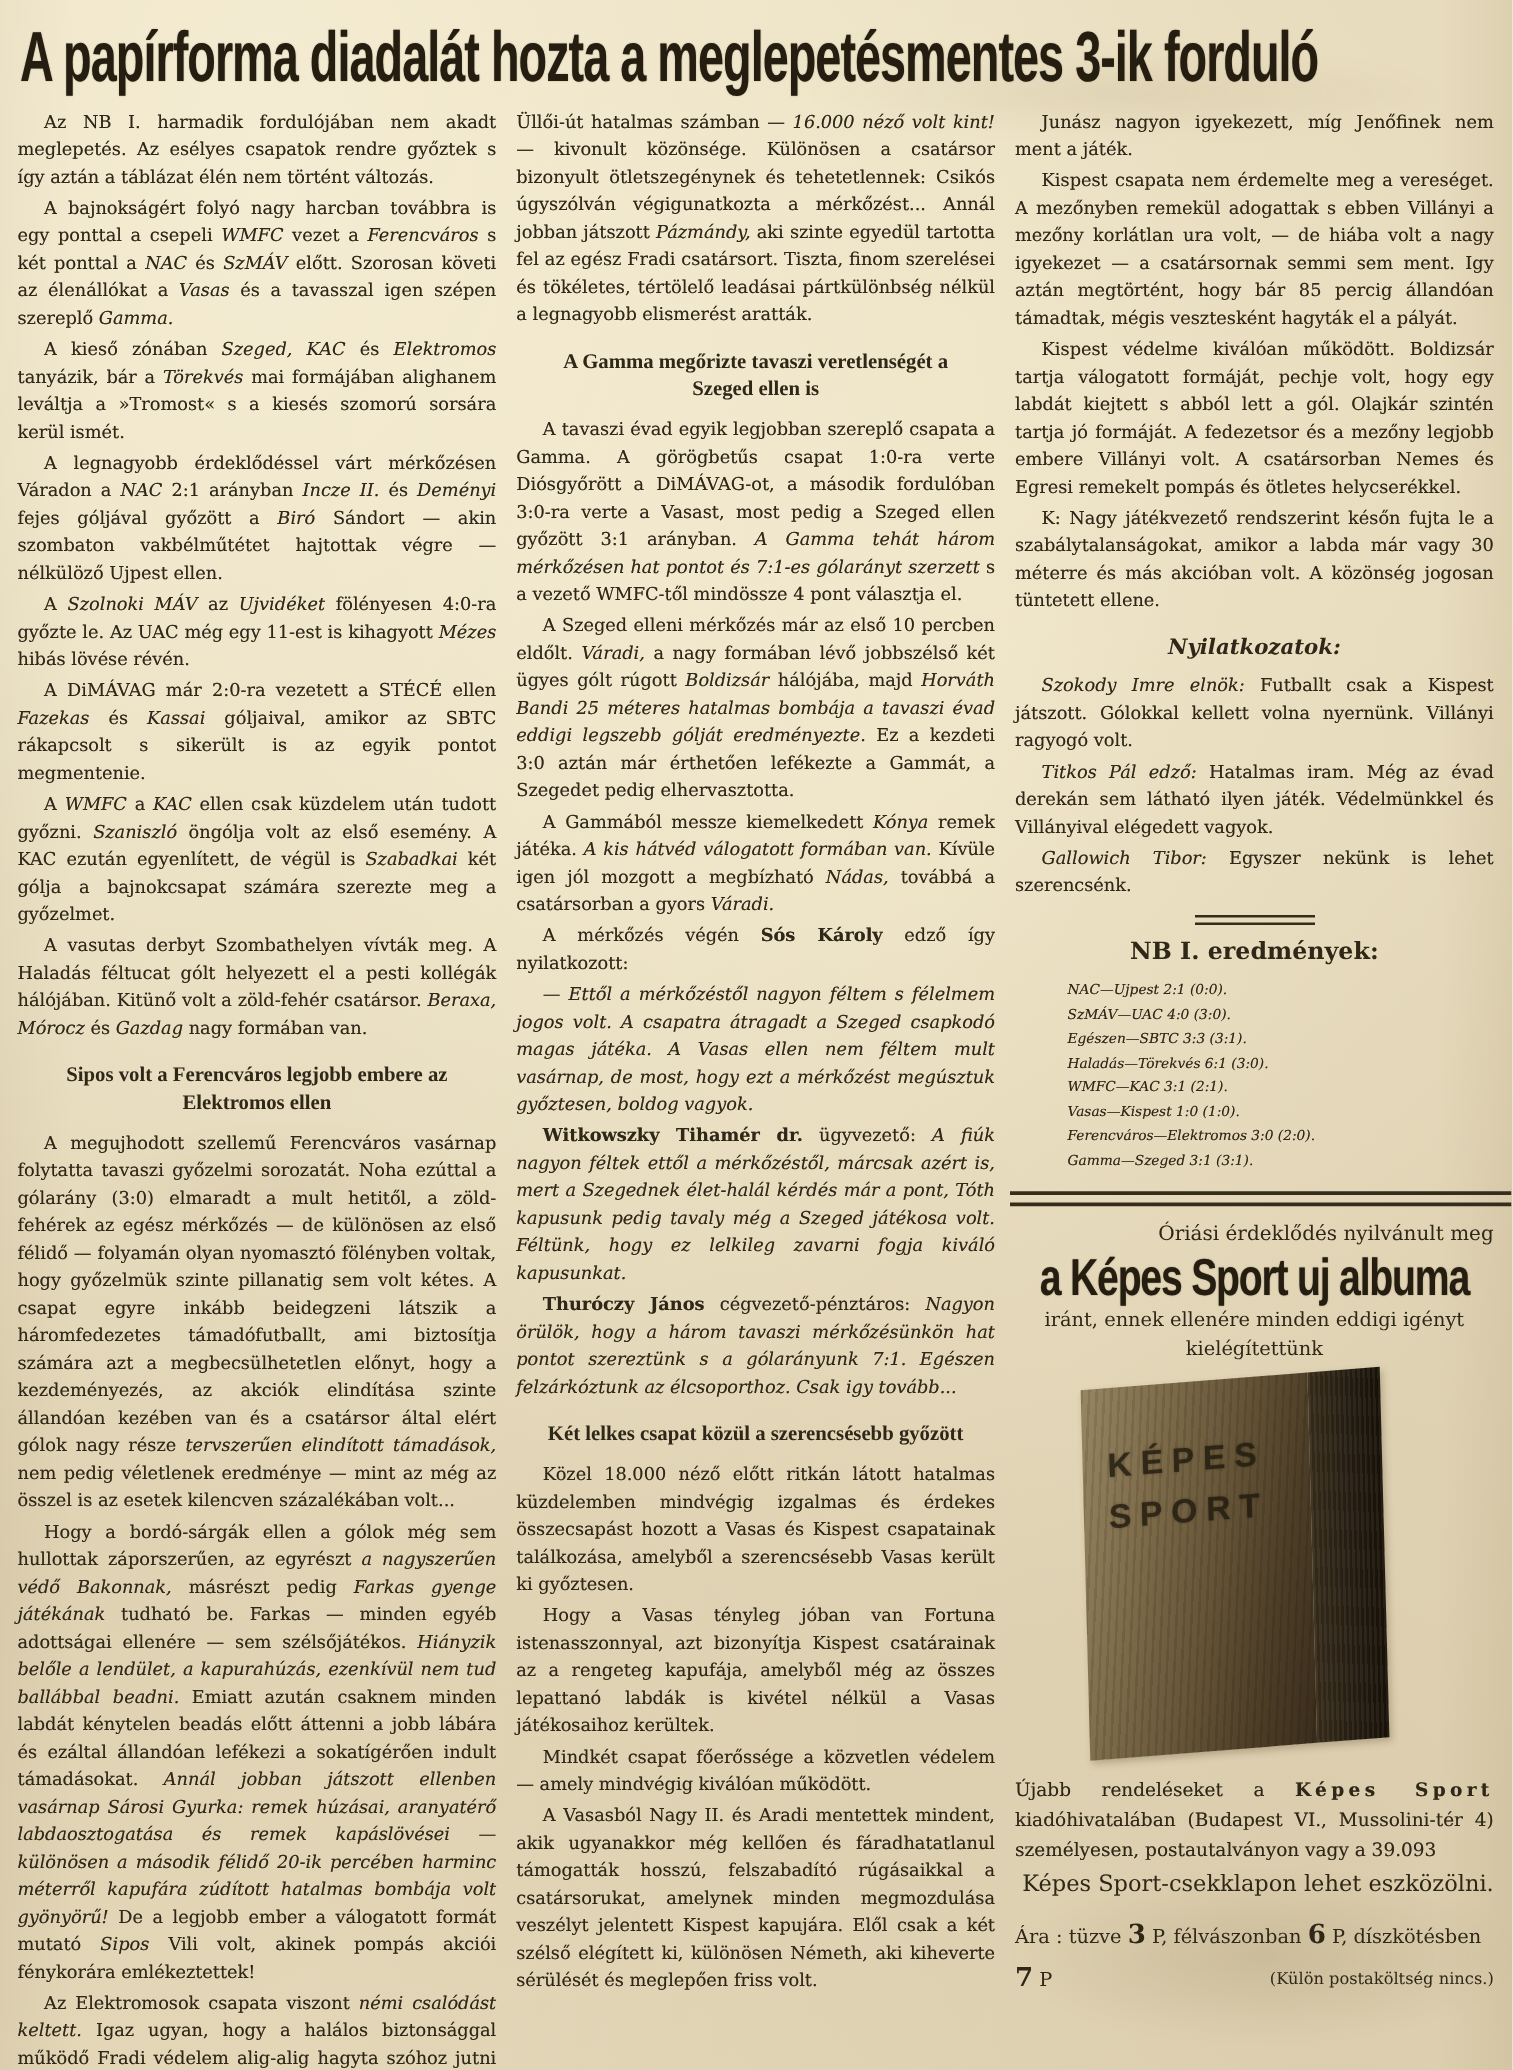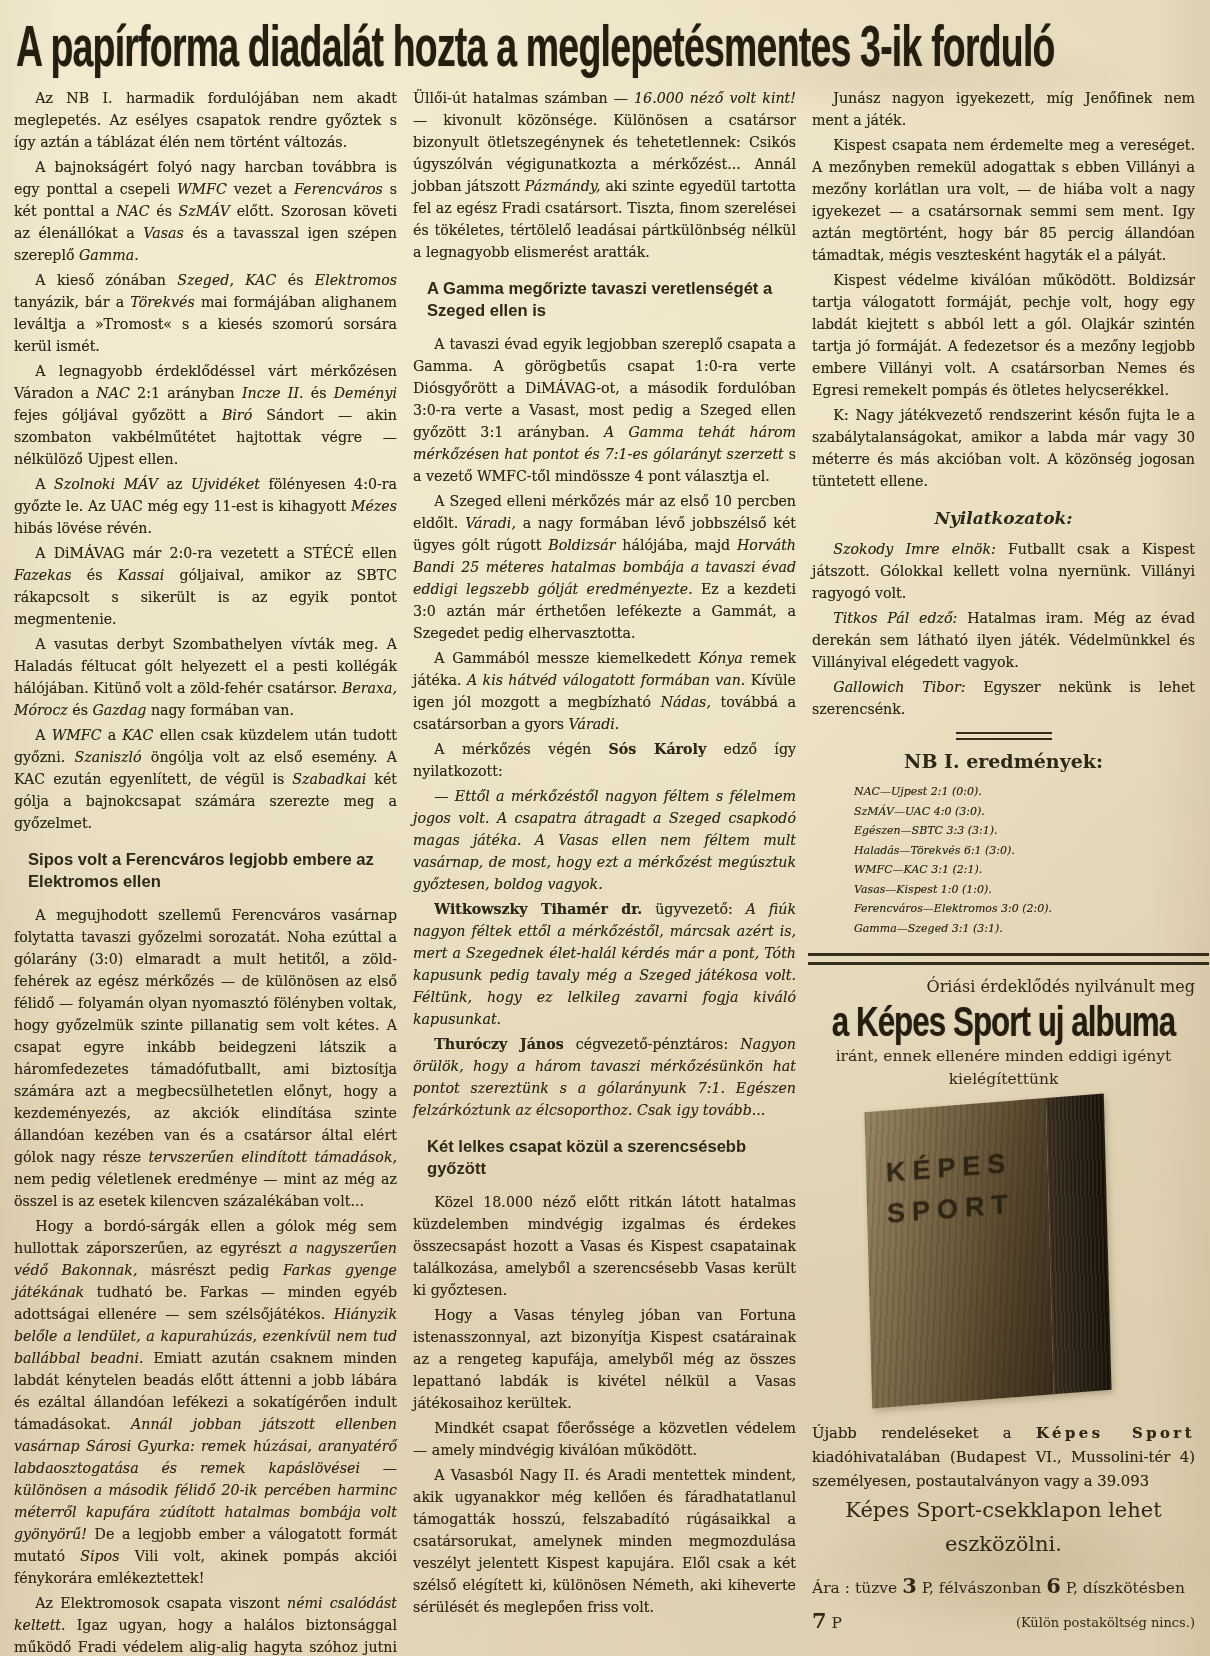--- a/index.html
+++ b/index.html
@@ -35,22 +35,22 @@
   }
   .cols{display:flex; gap:16px; padding:16px 14px 0 14px; position:relative; z-index:1;}
   .col{width:383px; flex:0 0 383px;}
   .para{
     font-size:14.2px; line-height:1.55; text-align:justify; text-indent:1.5em;
     margin:0 0 3px 0; text-shadow:0 0 .4px rgba(47,39,24,.5);
   }
   .para.noindent{text-indent:0;}
   .para i{font-style:italic;} .para b{font-weight:bold;}
   .subhead{
-    font-size:16.6px; font-weight:bold; line-height:1.32;
-    margin:15px 14px 11px 14px; font-family:Liberation Sans, sans-serif;
+    font-size:16.6px; font-weight:bold; text-align:center; line-height:1.32;
+    margin:15px 14px 11px 14px; font-family:Liberation Serif, serif;
   }
   .subhead-italic{font-size:17px; font-weight:bold; font-style:italic; text-align:center; margin:16px 0 10px 0;}
   .rule-small{width:96px; height:4px; border-top:2px solid var(--rule); border-bottom:2px solid var(--rule); margin:12px auto 10px auto;}
   .rule-thick{height:6px; border-top:3px solid var(--rule); border-bottom:3px solid var(--rule); margin:14px -14px 12px -4px;}
   .results-title{font-size:19px; font-weight:bold; text-align:center; margin:8px 0 10px 0;}
   .result{font-style:italic; font-size:11px; line-height:1.78; padding-left:42px; text-shadow:0 0 .4px rgba(47,39,24,.5);}
   .ad-intro{text-align:right; font-size:16px; margin:4px 0 2px 0;}
   .ad-title{
     text-align:center; font-family:"Liberation Sans", sans-serif; font-weight:bold;
     font-size:32px; letter-spacing:-1px; color:var(--headline-ink); margin:2px 0 8px 0;
@@ -76,21 +76,21 @@
       repeating-linear-gradient(90deg, rgba(255,255,255,.06) 0 2px, rgba(0,0,0,0) 2px 4px),
       linear-gradient(90deg,#352a19, var(--book-edge) 55%, #161007);
   }
   .cover-title{
     position:absolute; top:42px; left:20px; font-family:"Liberation Sans", sans-serif;
     font-weight:bold; font-size:27px; letter-spacing:7px; line-height:1.5;
     color:#201a0e; opacity:.82; text-shadow:0 0 2px rgba(32,26,14,.55);
   }
   .ad-p{font-size:14.8px; line-height:1.62; text-align:justify; margin:0; text-shadow:0 0 .4px rgba(47,39,24,.5);}
   .ad-p b{letter-spacing:3.5px;}
-  .ad-center{text-align:center; font-size:21px; line-height:1.62; margin:0 0 8px 0;}
+  .ad-center{text-align:right; font-size:18px; line-height:1.62; margin:0 0 8px 0;}
   .ad-price{font-size:15.5px; line-height:1.65; margin-top:2px;}
   .ad-price b{font-size:1.35em; font-weight:bold;}
   .price-note{float:right; font-size:13px; margin-top:8px;}
 </style>
 </head>
 <body>
 
 <div class="page">
   <div class="stain s1"></div>
   <div class="stain s2"></div>
@@ -101,22 +101,22 @@
   </div>
 
   <div class="cols">
     <div class="col">
         <p class="para">Az NB I. harmadik fordulójában nem akadt meglepetés. Az esélyes csapatok rendre győztek s így aztán a táblázat élén nem történt változás.</p>
         <p class="para">A bajnokságért folyó nagy harcban továbbra is egy ponttal a csepeli <i>WMFC</i> vezet a <i>Ferencváros</i> s két ponttal a <i>NAC</i> és <i>SzMÁV</i> előtt. Szorosan követi az élenállókat a <i>Vasas</i> és a tavasszal igen szépen szereplő <i>Gamma.</i></p>
         <p class="para">A kieső zónában <i>Szeged, KAC</i> és <i>Elektromos</i> tanyázik, bár a <i>Törekvés</i> mai formájában alighanem leváltja a »Tromost« s a kiesés szomorú sorsára kerül ismét.</p>
         <p class="para">A legnagyobb érdeklődéssel várt mérkőzésen Váradon a <i>NAC</i> 2:1 arányban <i>Incze II.</i> és <i>Deményi</i> fejes góljával győzött a <i>Biró</i> Sándort — akin szombaton vakbélműtétet hajtottak végre — nélkülöző Ujpest ellen.</p>
         <p class="para">A <i>Szolnoki MÁV</i> az <i>Ujvidéket</i> fölényesen 4:0-ra győzte le. Az UAC még egy 11-est is kihagyott <i>Mézes</i> hibás lövése révén.</p>
         <p class="para">A DiMÁVAG már 2:0-ra vezetett a STÉCÉ ellen <i>Fazekas</i> és <i>Kassai</i> góljaival, amikor az SBTC rákapcsolt s sikerült is az egyik pontot megmentenie.</p>
+        <p class="para">A <i>WMFC</i> a <i>KAC</i> ellen csak küzdelem után tudott győzni. <i>Szaniszló</i> öngólja volt az első esemény. A KAC ezután egyenlített, de végül is <i>Szabadkai</i> két gólja a bajnokcsapat számára szerezte meg a győzelmet.</p>
         <p class="para">A vasutas derbyt Szombathelyen vívták meg. A Haladás féltucat gólt helyezett el a pesti kollégák hálójában. Kitünő volt a zöld-fehér csatársor. <i>Beraxa, Mórocz</i> és <i>Gazdag</i> nagy formában van.</p>
-        <p class="para">A <i>WMFC</i> a <i>KAC</i> ellen csak küzdelem után tudott győzni. <i>Szaniszló</i> öngólja volt az első esemény. A KAC ezután egyenlített, de végül is <i>Szabadkai</i> két gólja a bajnokcsapat számára szerezte meg a győzelmet.</p>
         <h2 class="subhead">Sipos volt a Ferencváros legjobb embere az Elektromos ellen</h2>
         <p class="para">A megujhodott szellemű Ferencváros vasárnap folytatta tavaszi győzelmi sorozatát. Noha ezúttal a gólarány (3:0) elmaradt a mult hetitől, a zöld-fehérek az egész mérkőzés — de különösen az első félidő — folyamán olyan nyomasztó fölényben voltak, hogy győzelmük szinte pillanatig sem volt kétes. A csapat egyre inkább beidegzeni látszik a háromfedezetes támadófutballt, ami biztosítja számára azt a megbecsülhetetlen előnyt, hogy a kezdeményezés, az akciók elindítása szinte állandóan kezében van és a csatársor által elért gólok nagy része <i>tervszerűen elindított támadások,</i> nem pedig véletlenek eredménye — mint az még az összel is az esetek kilencven százalékában volt...</p>
         <p class="para">Hogy a bordó-sárgák ellen a gólok még sem hullottak záporszerűen, az egyrészt <i>a nagyszerűen védő Bakonnak,</i> másrészt pedig <i>Farkas gyenge játékának</i> tudható be. Farkas — minden egyéb adottságai ellenére — sem szélsőjátékos. <i>Hiányzik belőle a lendület, a kapurahúzás, ezenkívül nem tud ballábbal beadni.</i> Emiatt azután csaknem minden labdát kénytelen beadás előtt áttenni a jobb lábára és ezáltal állandóan lefékezi a sokatígérően indult támadásokat. <i>Annál jobban játszott ellenben vasárnap Sárosi Gyurka: remek húzásai, aranyatérő labdaosztogatása és remek kapáslövései — különösen a második félidő 20-ik percében harminc méterről kapufára zúdított hatalmas bombája volt gyönyörű!</i> De a legjobb ember a válogatott formát mutató <i>Sipos</i> Vili volt, akinek pompás akciói fénykorára emlékeztettek!</p>
         <p class="para">Az Elektromosok csapata viszont <i>némi csalódást keltett.</i> Igaz ugyan, hogy a halálos biztonsággal működő Fradi védelem alig-alig hagyta szóhoz jutni a villamos csatárokat, de a Szegeden 4:0-ra győző bordó-sárgáktól mégis jóval többet várt az</p>
       </div>
     <div class="col">
         <p class="para noindent">Üllői-út hatalmas számban — <i>16.000 néző volt kint!</i> — kivonult közönsége. Különösen a csatársor bizonyult ötletszegénynek és tehetetlennek: Csikós úgyszólván végigunatkozta a mérkőzést... Annál jobban játszott <i>Pázmándy,</i> aki szinte egyedül tartotta fel az egész Fradi csatársort. Tiszta, finom szerelései és tökéletes, tértölelő leadásai pártkülönbség nélkül a legnagyobb elismerést aratták.</p>
         <h2 class="subhead">A Gamma megőrizte tavaszi veretlenségét a Szeged ellen is</h2>
         <p class="para">A tavaszi évad egyik legjobban szereplő csapata a Gamma. A görögbetűs csapat 1:0-ra verte Diósgyőrött a DiMÁVAG-ot, a második fordulóban 3:0-ra verte a Vasast, most pedig a Szeged ellen győzött 3:1 arányban. <i>A Gamma tehát három mérkőzésen hat pontot és 7:1-es gólarányt szerzett</i> s a vezető WMFC-től mindössze 4 pont választja el.</p>
         <p class="para">A Szeged elleni mérkőzés már az első 10 percben eldőlt. <i>Váradi,</i> a nagy formában lévő jobbszélső két ügyes gólt rúgott <i>Boldizsár</i> hálójába, majd <i>Horváth Bandi 25 méteres hatalmas bombája a tavaszi évad eddigi legszebb gólját eredményezte.</i> Ez a kezdeti 3:0 aztán már érthetően lefékezte a Gammát, a Szegedet pedig elhervasztotta.</p>

